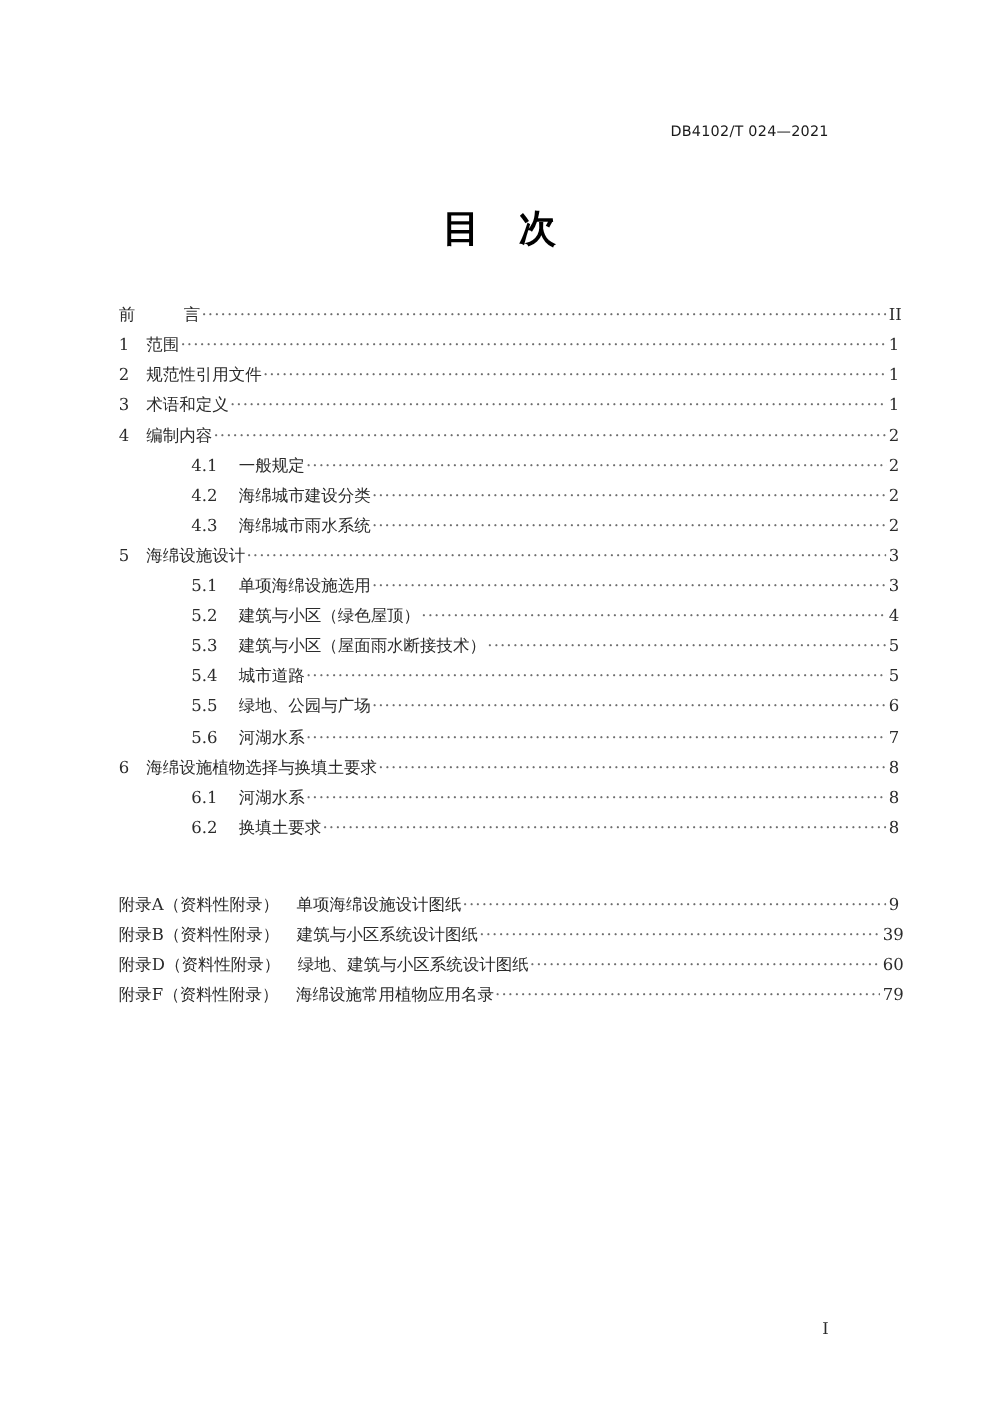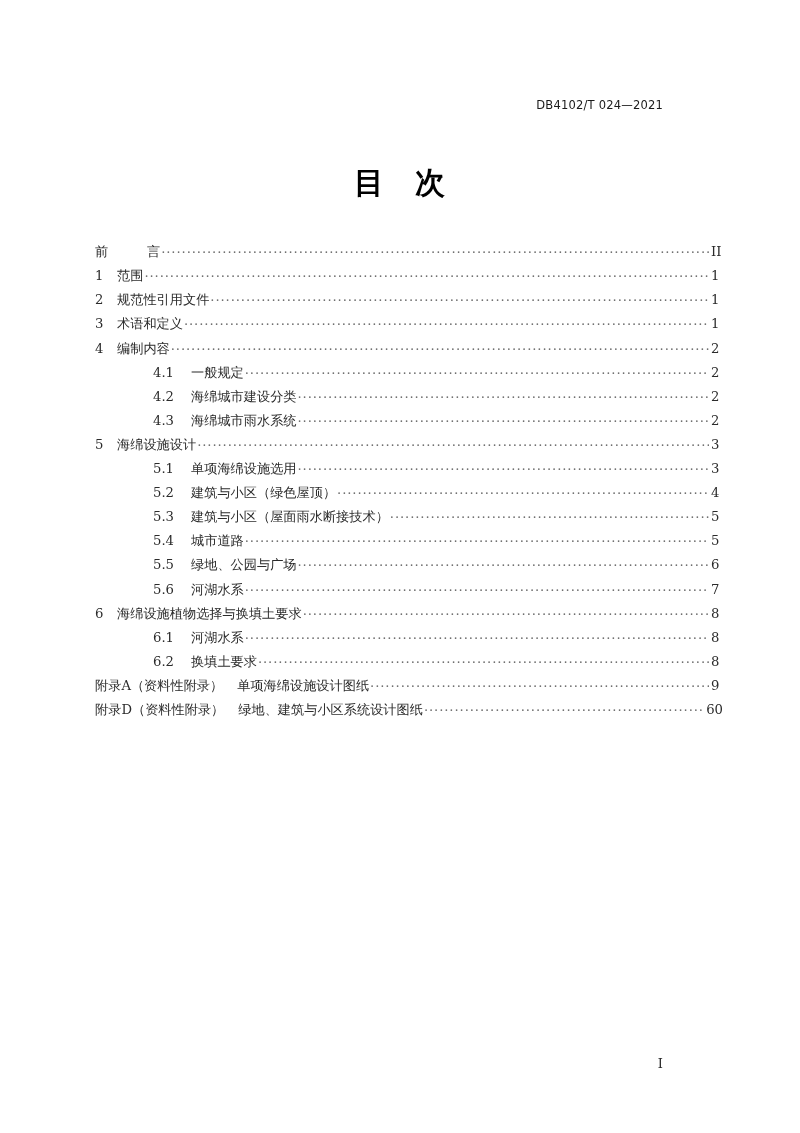--- a/index.html
+++ b/index.html
@@ -97,20 +97,21 @@
   }
   .lvl-2 {
     padding-left: 48px;
   }
   .lvl-2 .num {
     width: 38px;
     margin-left: 10px;
   }
   .lvl-app .label-pre {
     flex: 0 0 auto;
+    margin-top: 38px;
   }
   .lvl-app .label-gap {
     flex: 0 0 auto;
     width: 14px;
   }
 
   .page-folio {
     position: absolute;
     bottom: 62px;
     right: 77px;
@@ -240,23 +241,37 @@
         <span class="pg">8</span>
       </div>
       <div class="toc-row lvl-app">
         <span class="label-pre">附录A（资料性附录）</span>
         <span class="label-gap"></span>
         <span class="label">单项海绵设施设计图纸</span>
         <span class="leader"></span>
         <span class="pg">9</span>
       </div>
       <div class="toc-row lvl-app">
+        <span class="label-pre">附录B（资料性附录）</span>
+        <span class="label-gap"></span>
+        <span class="label">建筑与小区系统设计图纸</span>
+        <span class="leader"></span>
+        <span class="pg">39</span>
+      </div>
+      <div class="toc-row lvl-app">
         <span class="label-pre">附录D（资料性附录）</span>
         <span class="label-gap"></span>
         <span class="label">绿地、建筑与小区系统设计图纸</span>
         <span class="leader"></span>
         <span class="pg">60</span>
       </div>
+      <div class="toc-row lvl-app">
+        <span class="label-pre">附录F（资料性附录）</span>
+        <span class="label-gap"></span>
+        <span class="label">海绵设施常用植物应用名录</span>
+        <span class="leader"></span>
+        <span class="pg">79</span>
+      </div>
     </div>
 
   <div class="page-folio">I</div>
 
 </div>
 
 </body></html>

